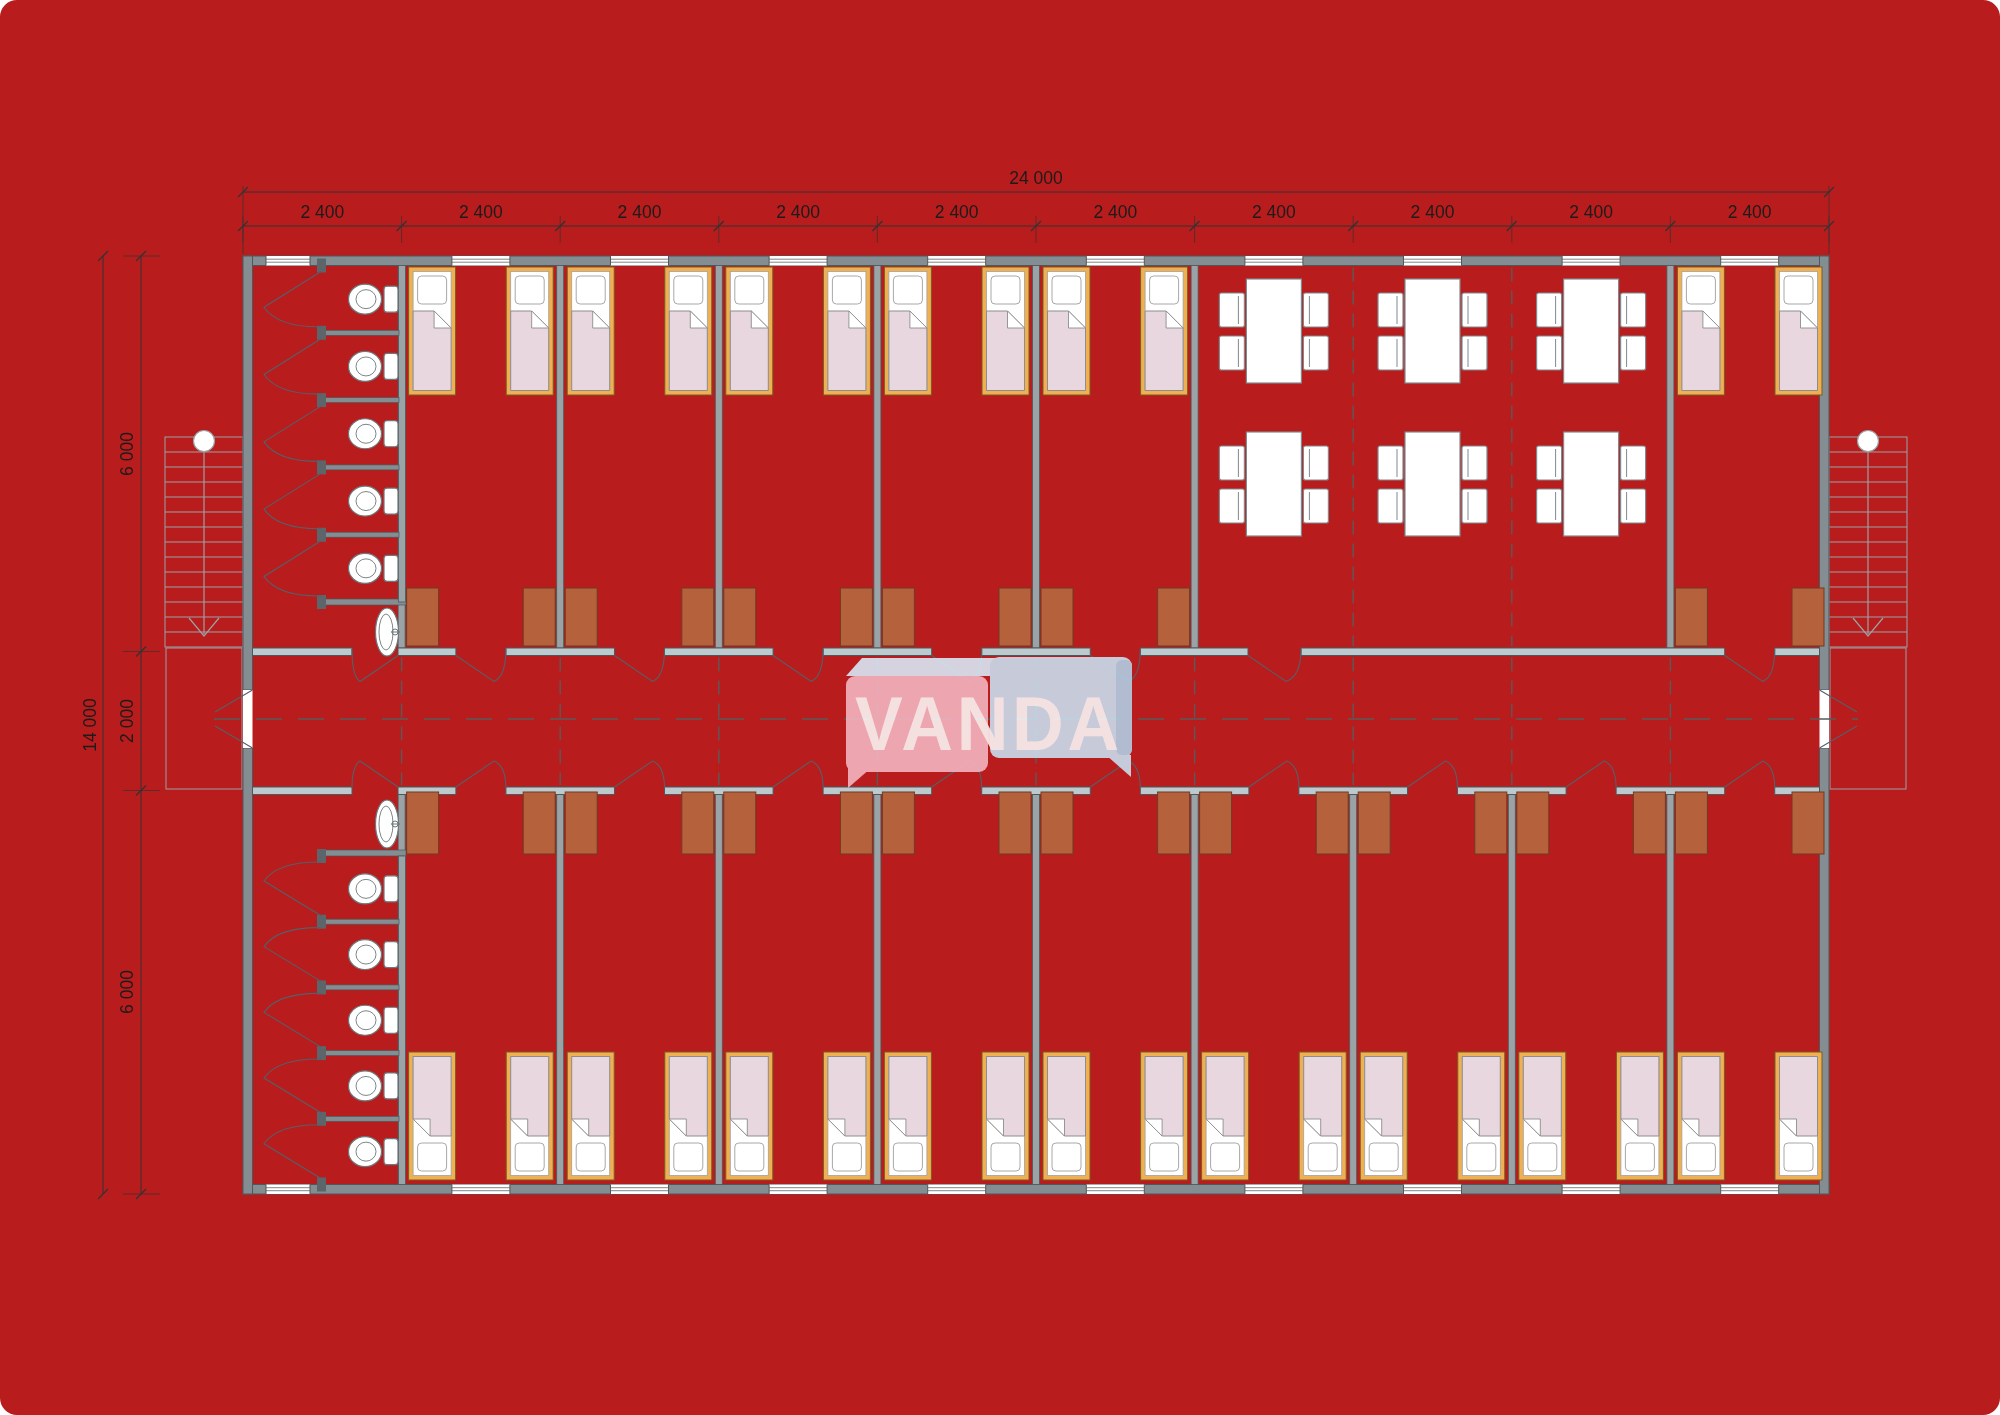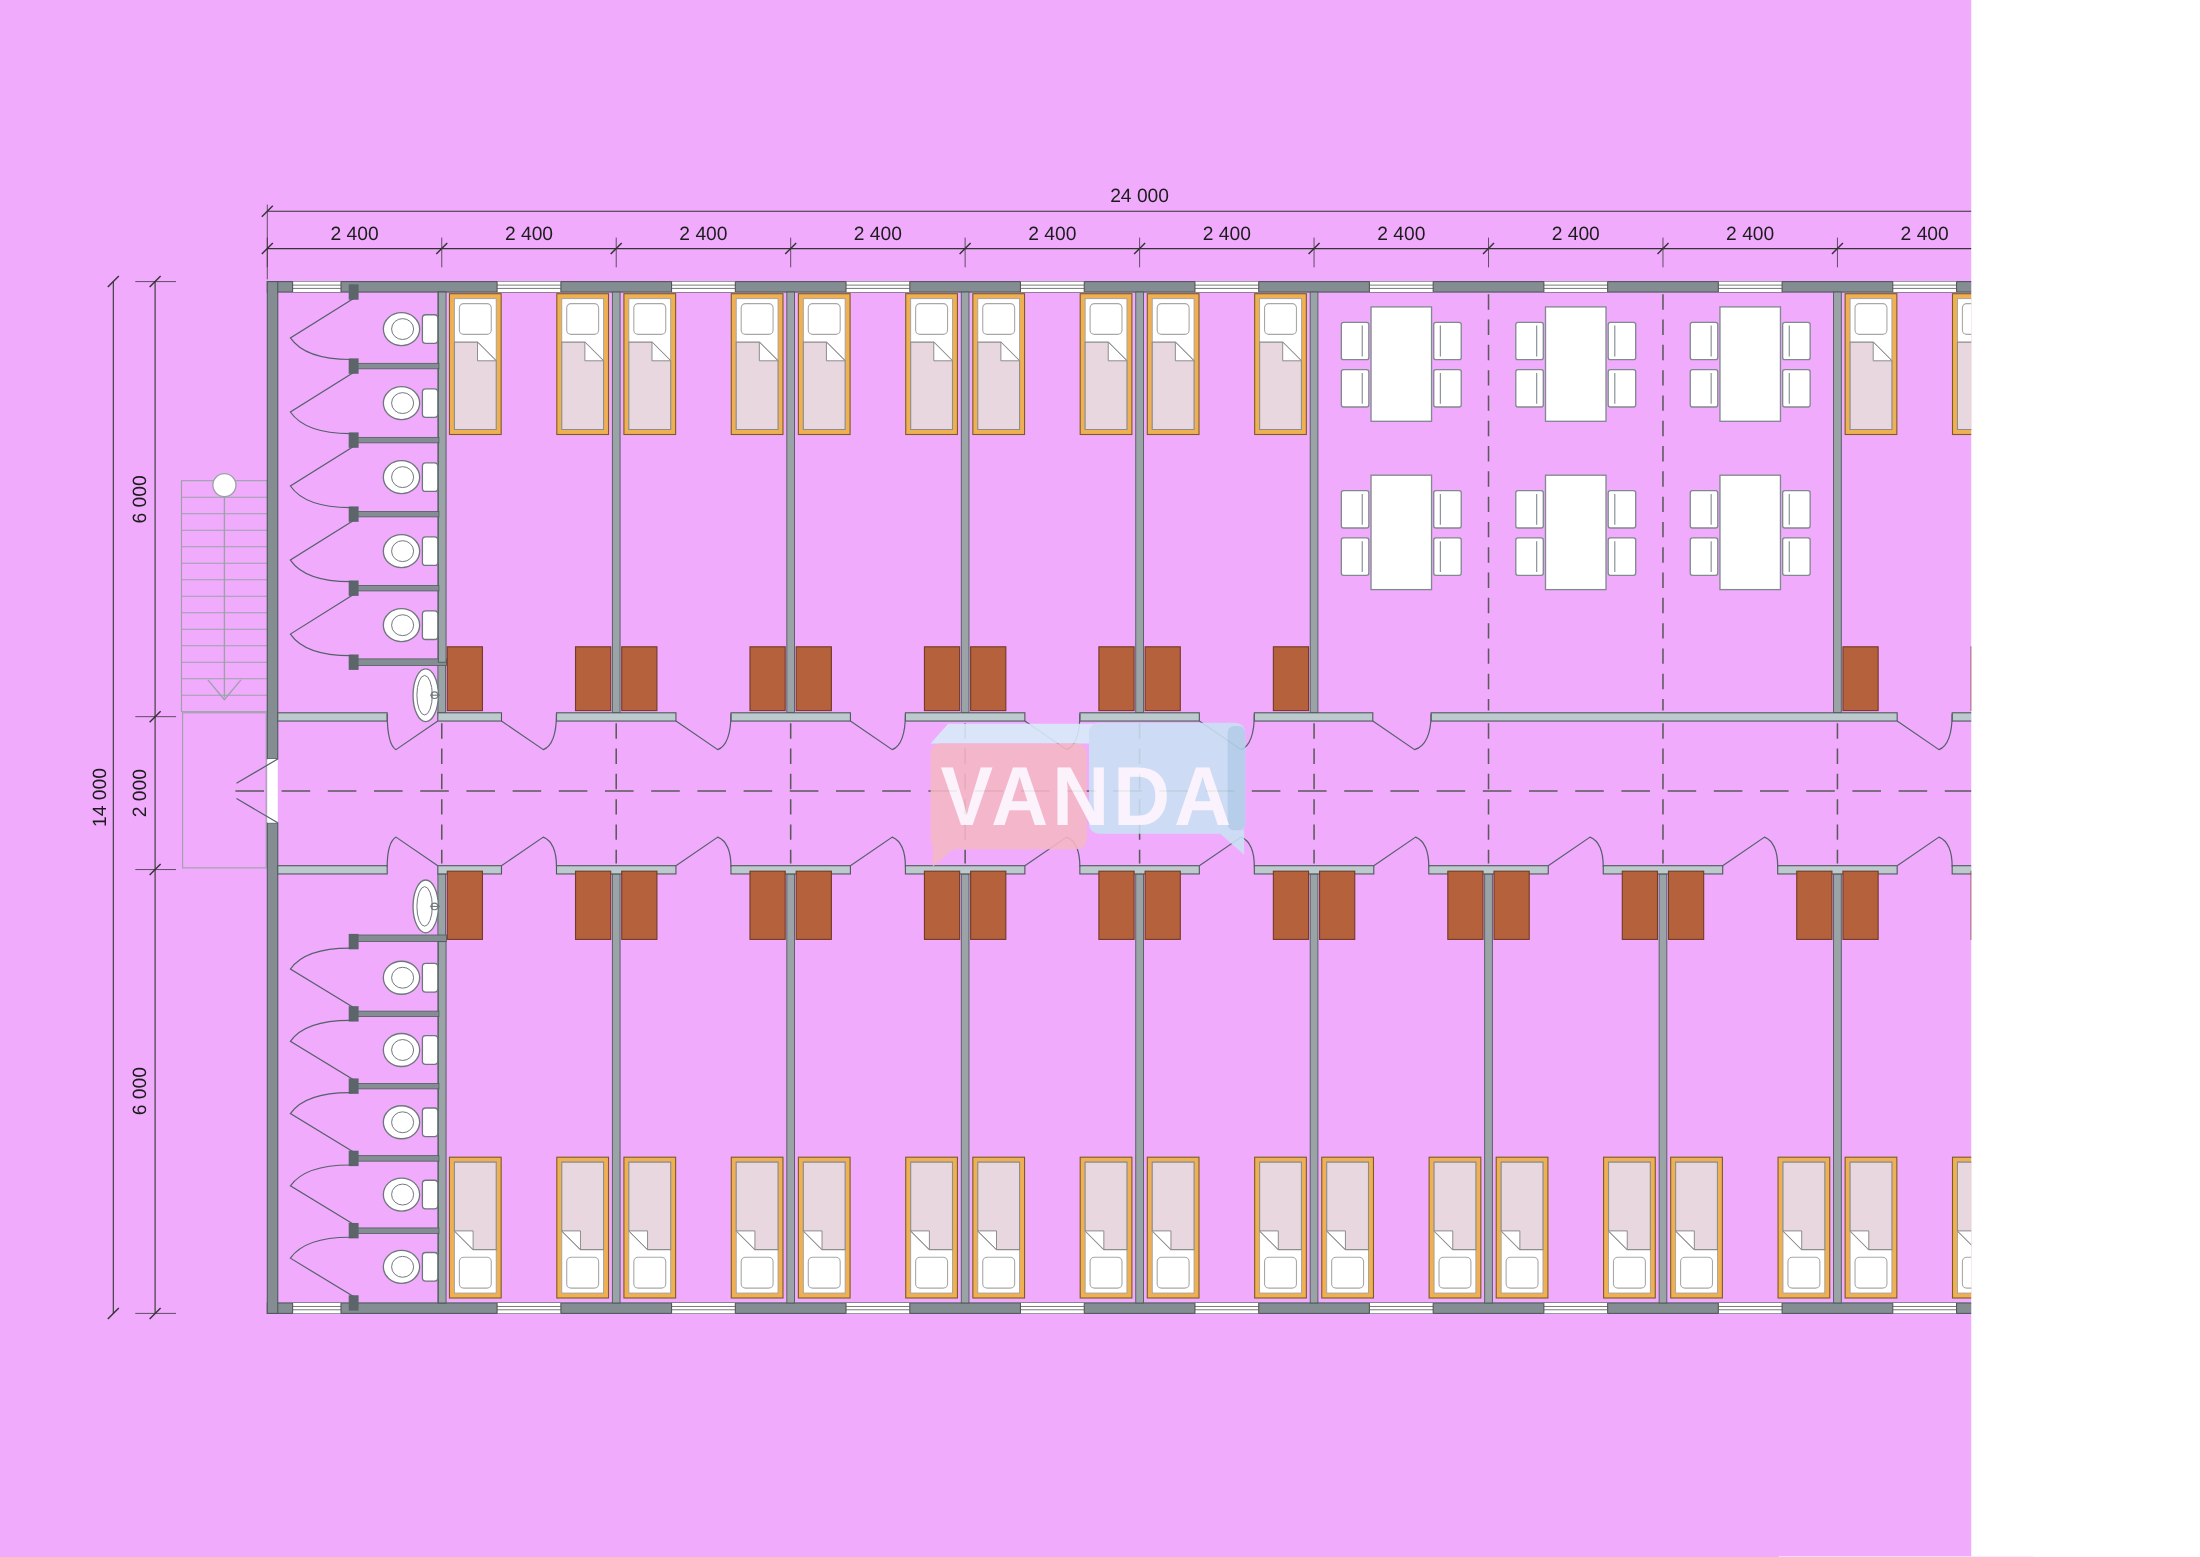--- a/index.html
+++ b/index.html
@@ -1,17 +1,17 @@
 <!DOCTYPE html>
 <html><head>
 <meta charset="utf-8">
 <style>
   html,body{margin:0;padding:0;background:#ffffff;}
-  .stage{position:relative;width:1792px;height:1415px;background:#f0abfc;overflow:hidden;
-         font-family:"Liberation Sans", sans-serif;}
+  .stage{position:relative;width:2000px;height:1415px;background:#b91c1c;overflow:hidden;
+         font-family:"Liberation Sans", sans-serif;border-radius:17px;}
   svg{display:block}
   text{font-family:"Liberation Sans", sans-serif;}
 </style>
 </head>
 <body>
 
 <div class="stage">
   <svg id="plan" viewBox="0 0 2000 1415" width="2000" height="1415">
       <g>
         <line x1="243" y1="192" x2="1829" y2="192" stroke="#333333" stroke-width="1"></line>

